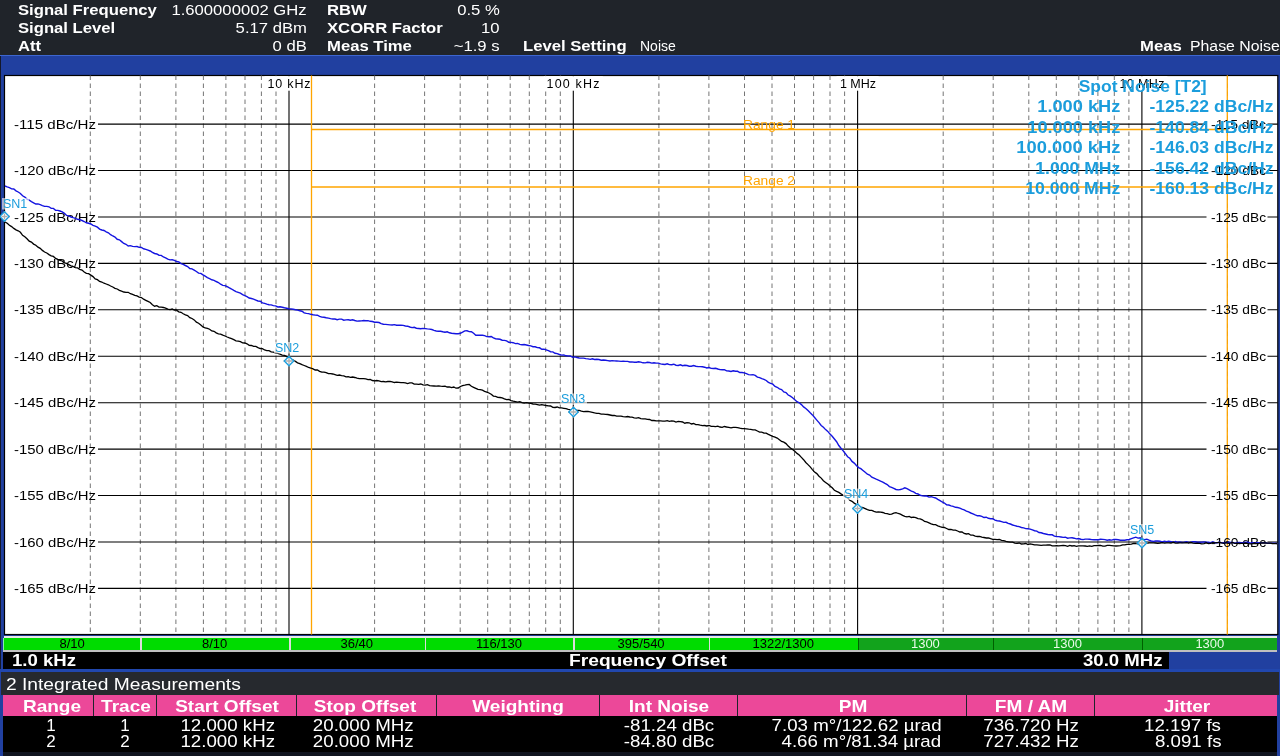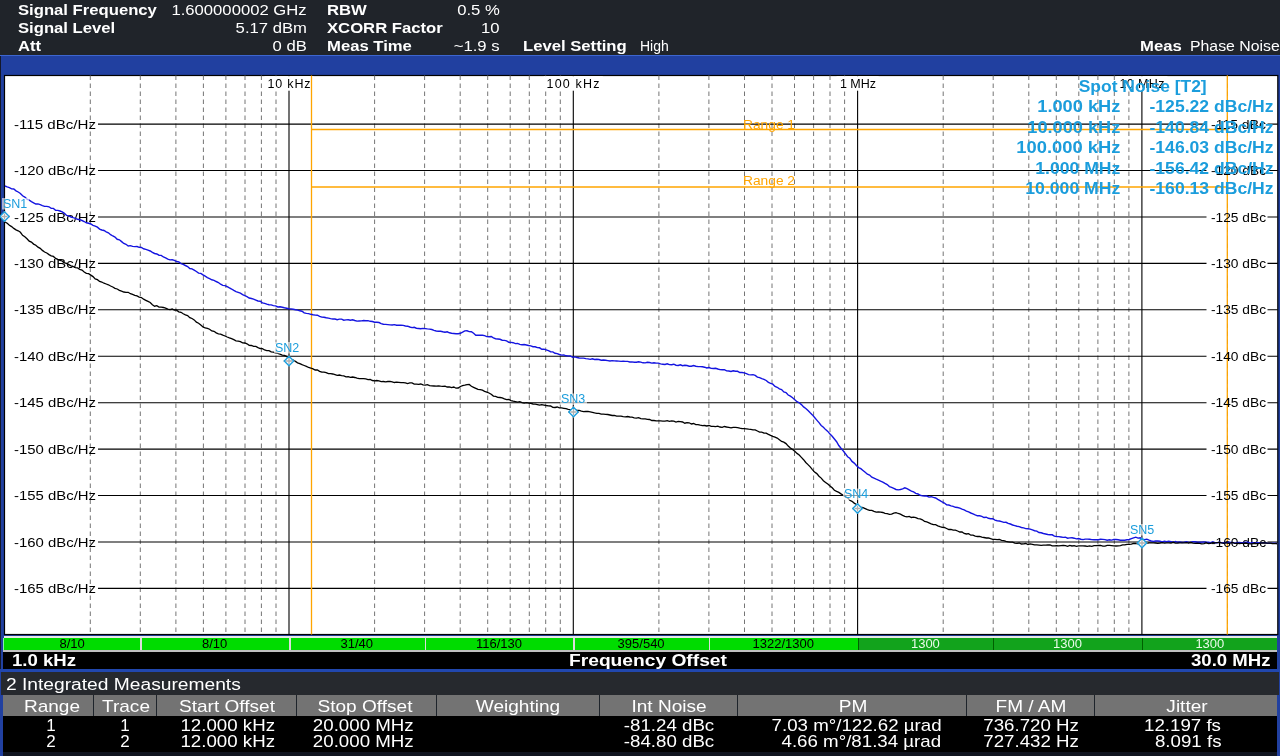--- a/index.html
+++ b/index.html
@@ -21,21 +21,21 @@
 <div class="hdr" style="right:973.5px;top:20px;transform:scaleX(1.19);transform-origin:100% 0;">5.17 dBm</div>
 <div class="hdr b" style="left:18px;top:38px;transform:scaleX(1.19);transform-origin:0 0;">Att</div>
 <div class="hdr" style="right:973.5px;top:38px;transform:scaleX(1.19);transform-origin:100% 0;">0 dB</div>
 <div class="hdr b" style="left:327px;top:2px;transform:scaleX(1.19);transform-origin:0 0;">RBW</div>
 <div class="hdr" style="right:780px;top:2px;transform:scaleX(1.19);transform-origin:100% 0;">0.5 %</div>
 <div class="hdr b" style="left:327px;top:20px;transform:scaleX(1.19);transform-origin:0 0;">XCORR Factor</div>
 <div class="hdr" style="right:780px;top:20px;transform:scaleX(1.19);transform-origin:100% 0;">10</div>
 <div class="hdr b" style="left:327px;top:38px;transform:scaleX(1.19);transform-origin:0 0;">Meas Time</div>
 <div class="hdr" style="right:780px;top:38px;transform:scaleX(1.19);transform-origin:100% 0;">~1.9 s</div>
 <div class="hdr b" style="left:523px;top:38px;transform:scaleX(1.19);transform-origin:0 0;">Level Setting</div>
-<div class="hdr" style="left:640px;top:38px;transform:scaleX(1.0);transform-origin:0 0;">High</div>
+<div class="hdr" style="left:640px;top:38px;transform:scaleX(1.0);transform-origin:0 0;">Noise</div>
 <div class="hdr b" style="left:1140px;top:38px;transform:scaleX(1.19);transform-origin:0 0;">Meas</div>
 <div class="hdr" style="left:1190px;top:38px;transform:scaleX(1.13);transform-origin:0 0;">Phase Noise</div>
 
   <div style="position:absolute;left:0;top:54.5px;width:1280px;height:617.5px;background:#2140a0;"></div>
   <div style="position:absolute;left:0;top:54.5px;width:1280px;height:1.5px;background:#3d66cf;"></div>
   <div style="position:absolute;left:0;top:56px;width:1px;height:616px;background:#14182a;"></div>
   <svg style="position:absolute;left:0;top:0;" width="1280" height="756">
   <rect x="4.5" y="75.5" width="1273.3" height="559.0" fill="#ffffff" stroke="#000" stroke-width="1.2"></rect>
 <path d="M90.3 75.5V634.5M140.3 75.5V634.5M175.9 75.5V634.5M203.4 75.5V634.5M225.9 75.5V634.5M245.0 75.5V634.5M261.4 75.5V634.5M276.0 75.5V634.5M374.6 75.5V634.5M424.6 75.5V634.5M460.2 75.5V634.5M487.7 75.5V634.5M510.2 75.5V634.5M529.3 75.5V634.5M545.7 75.5V634.5M560.3 75.5V634.5M658.9 75.5V634.5M708.9 75.5V634.5M744.5 75.5V634.5M772.0 75.5V634.5M794.5 75.5V634.5M813.6 75.5V634.5M830.0 75.5V634.5M844.6 75.5V634.5M943.2 75.5V634.5M993.2 75.5V634.5M1028.8 75.5V634.5M1056.3 75.5V634.5M1078.8 75.5V634.5M1097.9 75.5V634.5M1114.3 75.5V634.5M1128.9 75.5V634.5M1227.5 75.5V634.5" stroke="#757575" stroke-width="1" fill="none" stroke-dasharray="4.5,3.5"></path>
 <path d="M289.0 75.5V634.5M573.3 75.5V634.5M857.6 75.5V634.5M1141.9 75.5V634.5" stroke="#000" stroke-width="1.1" fill="none"></path>
@@ -109,49 +109,49 @@
 <path d="M1136.5 543H1147.5M1142 537.5V548.5" stroke="#a8a8a8" stroke-width="1.4"></path>
       <path d="M1142 538.3L1146.7 543L1142 547.7L1137.3 543Z" fill="#ffffff" stroke="#1b9ddc" stroke-width="1.35" stroke-linejoin="round"></path>
       <path d="M1139 543H1145M1142 540V546" stroke="#b0b0b0" stroke-width="1.3"></path>
 <rect x="1129" y="524.0" width="27" height="11.5" fill="#ffffff" fill-opacity="0.6"></rect>
 <text x="1130" y="533.5" class="snl">SN5</text>
   </svg>
   <div style="position:absolute;left:4px;top:635.5px;width:1273px;height:2.2px;background:#e8e8e8;"></div>
   <div style="position:absolute;left:3px;top:637.7px;width:1274px;height:12.5px;background:#86efac;overflow:hidden;">
   <div style="position:absolute;left:1.0px;top:0;width:136.3px;height:12.5px;background:#00dc00;color:#000000;text-align:center;font-size:13px;line-height:12.8px;">8/10</div>
 <div style="position:absolute;left:137.3px;top:0;width:148.7px;height:12.5px;background:#00dc00;color:#000000;text-align:center;font-size:13px;line-height:12.8px;">8/10</div>
-<div style="position:absolute;left:286.0px;top:0;width:135.6px;height:12.5px;background:#00dc00;color:#000000;text-align:center;font-size:13px;line-height:12.8px;">31/40</div>
+<div style="position:absolute;left:286.0px;top:0;width:135.6px;height:12.5px;background:#00dc00;color:#000000;text-align:center;font-size:13px;line-height:12.8px;">36/40</div>
 <div style="position:absolute;left:421.6px;top:0;width:148.7px;height:12.5px;background:#00dc00;color:#000000;text-align:center;font-size:13px;line-height:12.8px;">116/130</div>
 <div style="position:absolute;left:570.3px;top:0;width:135.6px;height:12.5px;background:#00dc00;color:#000000;text-align:center;font-size:13px;line-height:12.8px;">395/540</div>
 <div style="position:absolute;left:705.9px;top:0;width:148.7px;height:12.5px;background:#00dc00;color:#000000;text-align:center;font-size:13px;line-height:12.8px;">1322/1300</div>
 <div style="position:absolute;left:854.6px;top:0;width:135.6px;height:12.5px;background:#12a31c;color:#eafaea;text-align:center;font-size:13px;line-height:12.8px;">1300</div>
 <div style="position:absolute;left:990.2px;top:0;width:148.7px;height:12.5px;background:#12a31c;color:#eafaea;text-align:center;font-size:13px;line-height:12.8px;">1300</div>
 <div style="position:absolute;left:1138.9px;top:0;width:135.9px;height:12.5px;background:#12a31c;color:#eafaea;text-align:center;font-size:13px;line-height:12.8px;">1300</div>
 <div style="position:absolute;left:137.3px;top:0;width:1.5px;height:12.5px;background:#dcdcdc;"></div>
 <div style="position:absolute;left:286.0px;top:0;width:1.5px;height:12.5px;background:#dcdcdc;"></div>
 <div style="position:absolute;left:421.6px;top:0;width:1.5px;height:12.5px;background:#dcdcdc;"></div>
 <div style="position:absolute;left:570.3px;top:0;width:1.5px;height:12.5px;background:#dcdcdc;"></div>
 <div style="position:absolute;left:705.9px;top:0;width:1.5px;height:12.5px;background:#dcdcdc;"></div>
 <div style="position:absolute;left:854.6px;top:0;width:1.2px;height:12.5px;background:#006000;"></div>
 <div style="position:absolute;left:990.2px;top:0;width:1.2px;height:12.5px;background:#006000;"></div>
 <div style="position:absolute;left:1138.9px;top:0;width:1.2px;height:12.5px;background:#006000;"></div>
   </div>
   <div style="position:absolute;left:3px;top:650.2px;width:1274px;height:1.8px;background:#c0c0c0;"></div>
-  <div style="position:absolute;left:3px;top:652px;width:1274px;height:16.5px;background:#000;color:#fff;font-size:16px;font-weight:bold;">
+  <div style="position:absolute;left:3px;top:652px;width:1166px;height:16.5px;background:#000;color:#fff;font-size:16px;font-weight:bold;">
     <span style="position:absolute;left:8.5px;top:0px;display:inline-block;transform:scaleX(1.16);transform-origin:0 0;">1.0 kHz</span>
     <span style="position:absolute;left:566px;top:0px;display:inline-block;transform:scaleX(1.2);transform-origin:0 0;">Frequency Offset</span>
     <span style="position:absolute;right:7px;top:0px;display:inline-block;transform:scaleX(1.16);transform-origin:100% 0;">30.0 MHz</span>
   </div>
   <div style="position:absolute;left:0px;top:668.5px;width:1280px;height:3px;background:#2147ae;"></div>
 
   <div style="position:absolute;left:0;top:671.5px;width:1280px;height:84.5px;background:#2140a0;"></div>
   <div style="position:absolute;left:1px;top:671.5px;width:1278px;height:23.5px;background:#26292e;color:#fff;">
     <span style="position:absolute;left:5px;top:4px;font-size:16px;display:inline-block;transform:scaleX(1.20);transform-origin:0 0;white-space:nowrap;">2 Integrated Measurements</span>
   </div>
-  <div style="position:absolute;left:3px;top:695px;width:1274px;height:34px;background:#737373;color:#fff;font-weight:normal;">
+  <div style="position:absolute;left:3px;top:695px;width:1274px;height:34px;background:#ec4899;color:#fff;font-weight:bold;">
 <span class="tch" style="left:-41.5px;width:180px;">Range</span>
 <span class="tch" style="left:33.2px;width:180px;">Trace</span>
 <span class="tch" style="left:133.5px;width:180px;">Start Offset</span>
 <span class="tch" style="left:271.5px;width:180px;">Stop Offset</span>
 <span class="tch" style="left:424.5px;width:180px;">Weighting</span>
 <span class="tch" style="left:575.5px;width:180px;">Int Noise</span>
 <span class="tch" style="left:759.5px;width:180px;">PM</span>
 <span class="tch" style="left:938.0px;width:180px;">FM / AM</span>
 <span class="tch" style="left:1093.5px;width:180px;">Jitter</span>
 <span style="position:absolute;left:90.0px;top:0;width:1.2px;height:21px;background:#1e242b;"></span>

